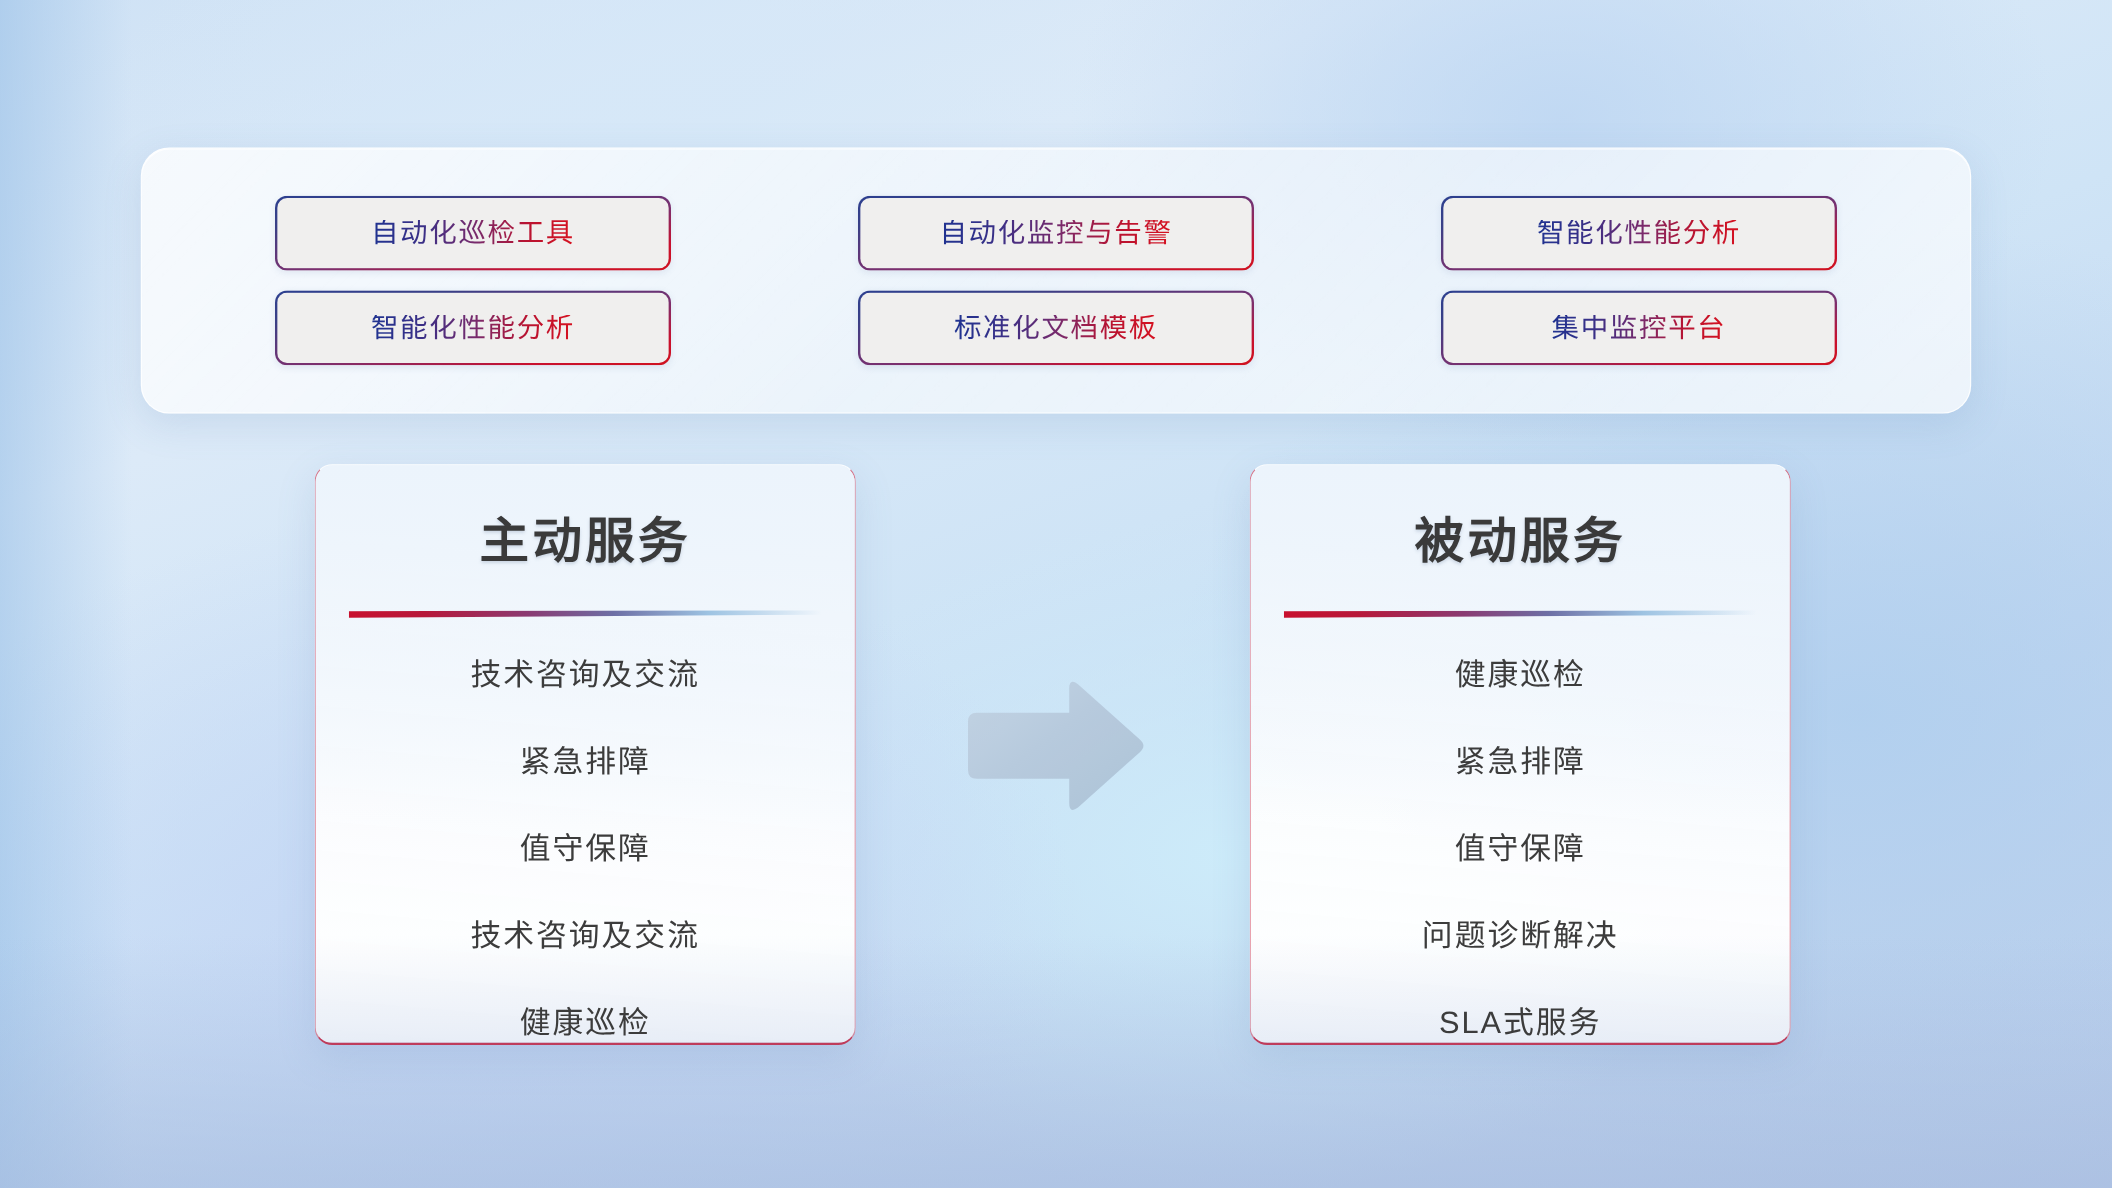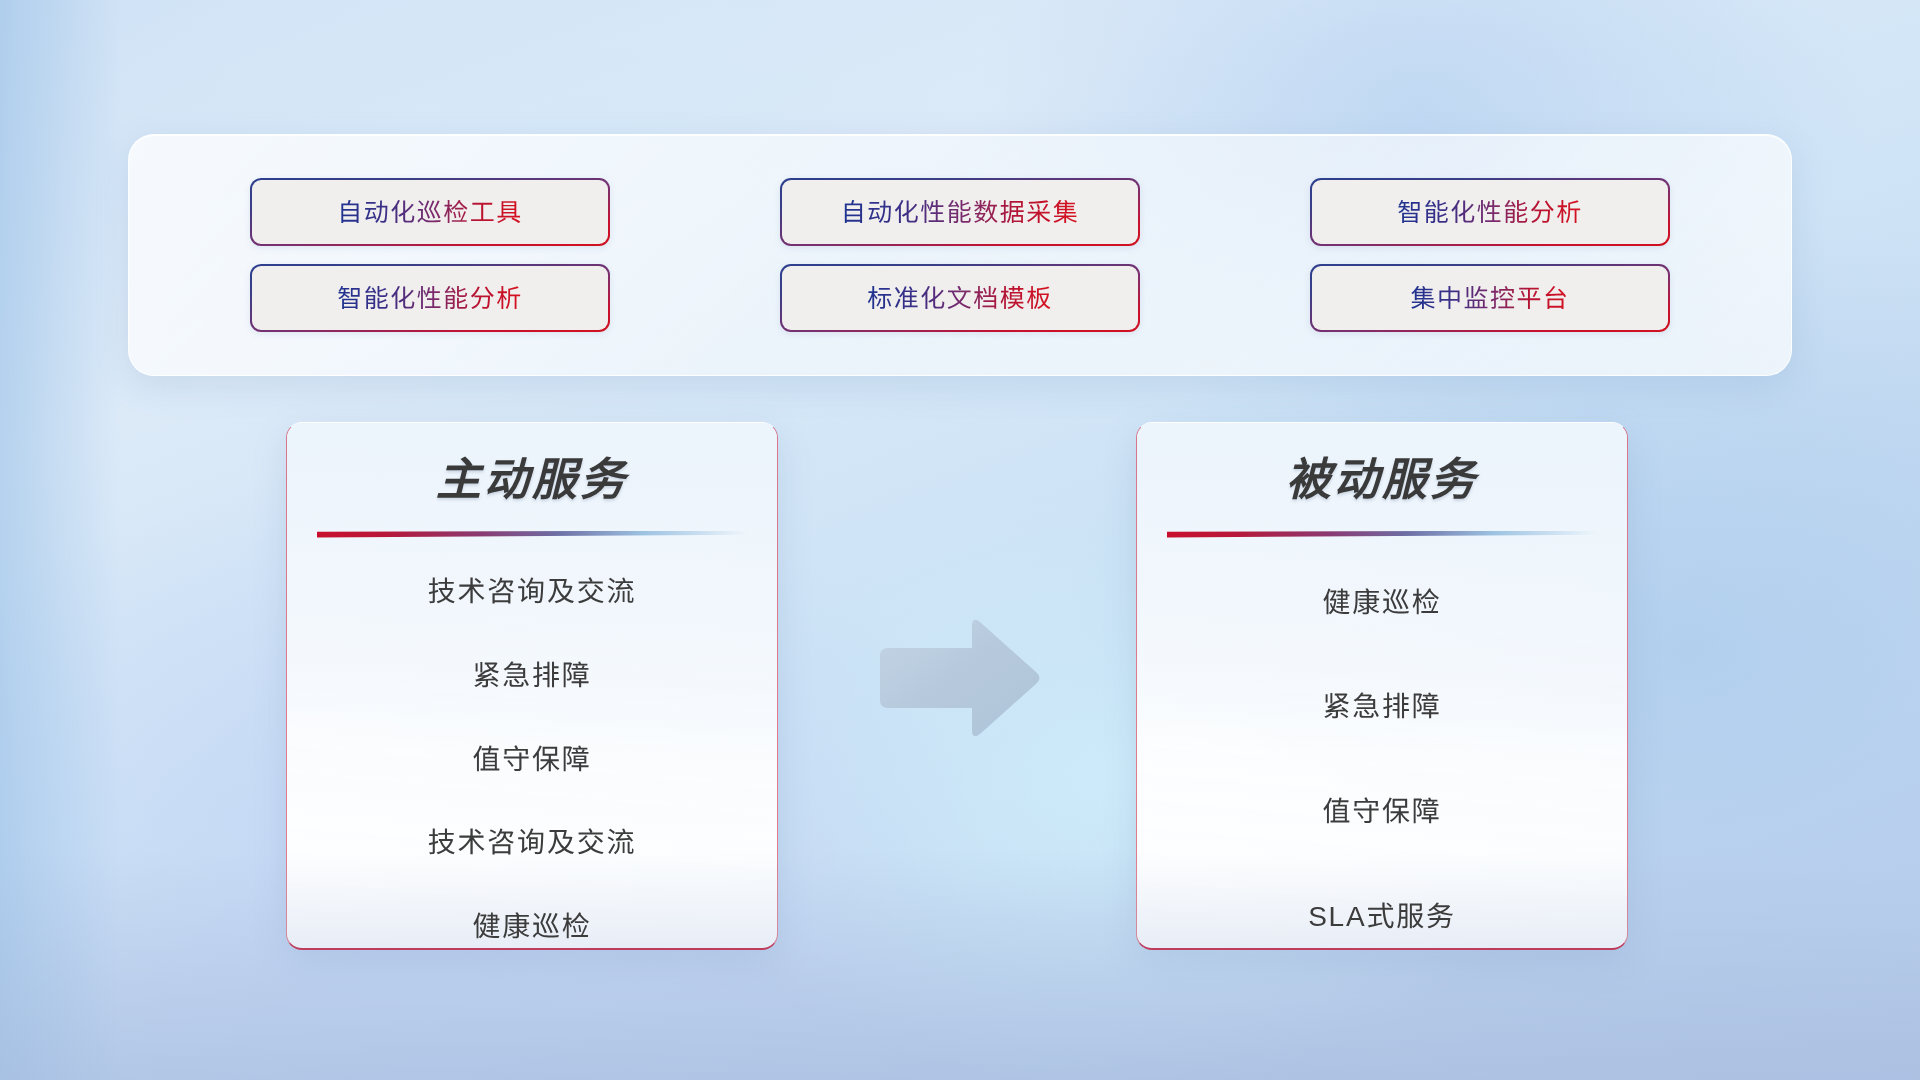--- a/index.html
+++ b/index.html
@@ -136,22 +136,21 @@
     box-sizing: border-box;
   }
 
   .svc-title {
     font-size: 45px;
     font-weight: 700;
     color: #3a3a3a;
     letter-spacing: 3px;
     line-height: 1.1;
     text-shadow: 0 2px 3px rgba(120,140,170,0.30);
-    margin: 0;
-    font-style: italic;
+    margin: 12px;
   }
 
   .svc-rule {
     width: 430px;
     height: 7px;
     margin-top: 26px;
     background: linear-gradient(90deg, #c8102e 0%, #b7183a 16%, #8a3a72 38%, #6d6fa5 56%, #9dc3e2 76%, rgba(214,232,246,0) 100%);
     clip-path: polygon(0 18%, 100% 0, 100% 62%, 0 100%);
   }
 
@@ -192,21 +191,21 @@
 
 <div id="stage">
 
   <section class="cap-panel">
 
     <div class="chip">
       <span class="chip-label">自动化巡检工具</span>
     </div>
 
     <div class="chip">
-      <span class="chip-label">自动化性能数据采集</span>
+      <span class="chip-label">自动化监控与告警</span>
     </div>
 
     <div class="chip">
       <span class="chip-label">智能化性能分析</span>
     </div>
 
     <div class="chip">
       <span class="chip-label">智能化性能分析</span>
     </div>
 
@@ -248,18 +247,19 @@
   </div>
 
   <section class="svc-card" id="card-passive">
     <div class="svc-inner">
       <h2 class="svc-title">被动服务</h2>
       <div class="svc-rule"></div>
       <ul class="svc-list">
         <li>健康巡检</li>
         <li>紧急排障</li>
         <li>值守保障</li>
+        <li>问题诊断解决</li>
         <li>SLA式服务</li>
       </ul>
     </div>
   </section>
 
 </div>
 
 </body></html>

